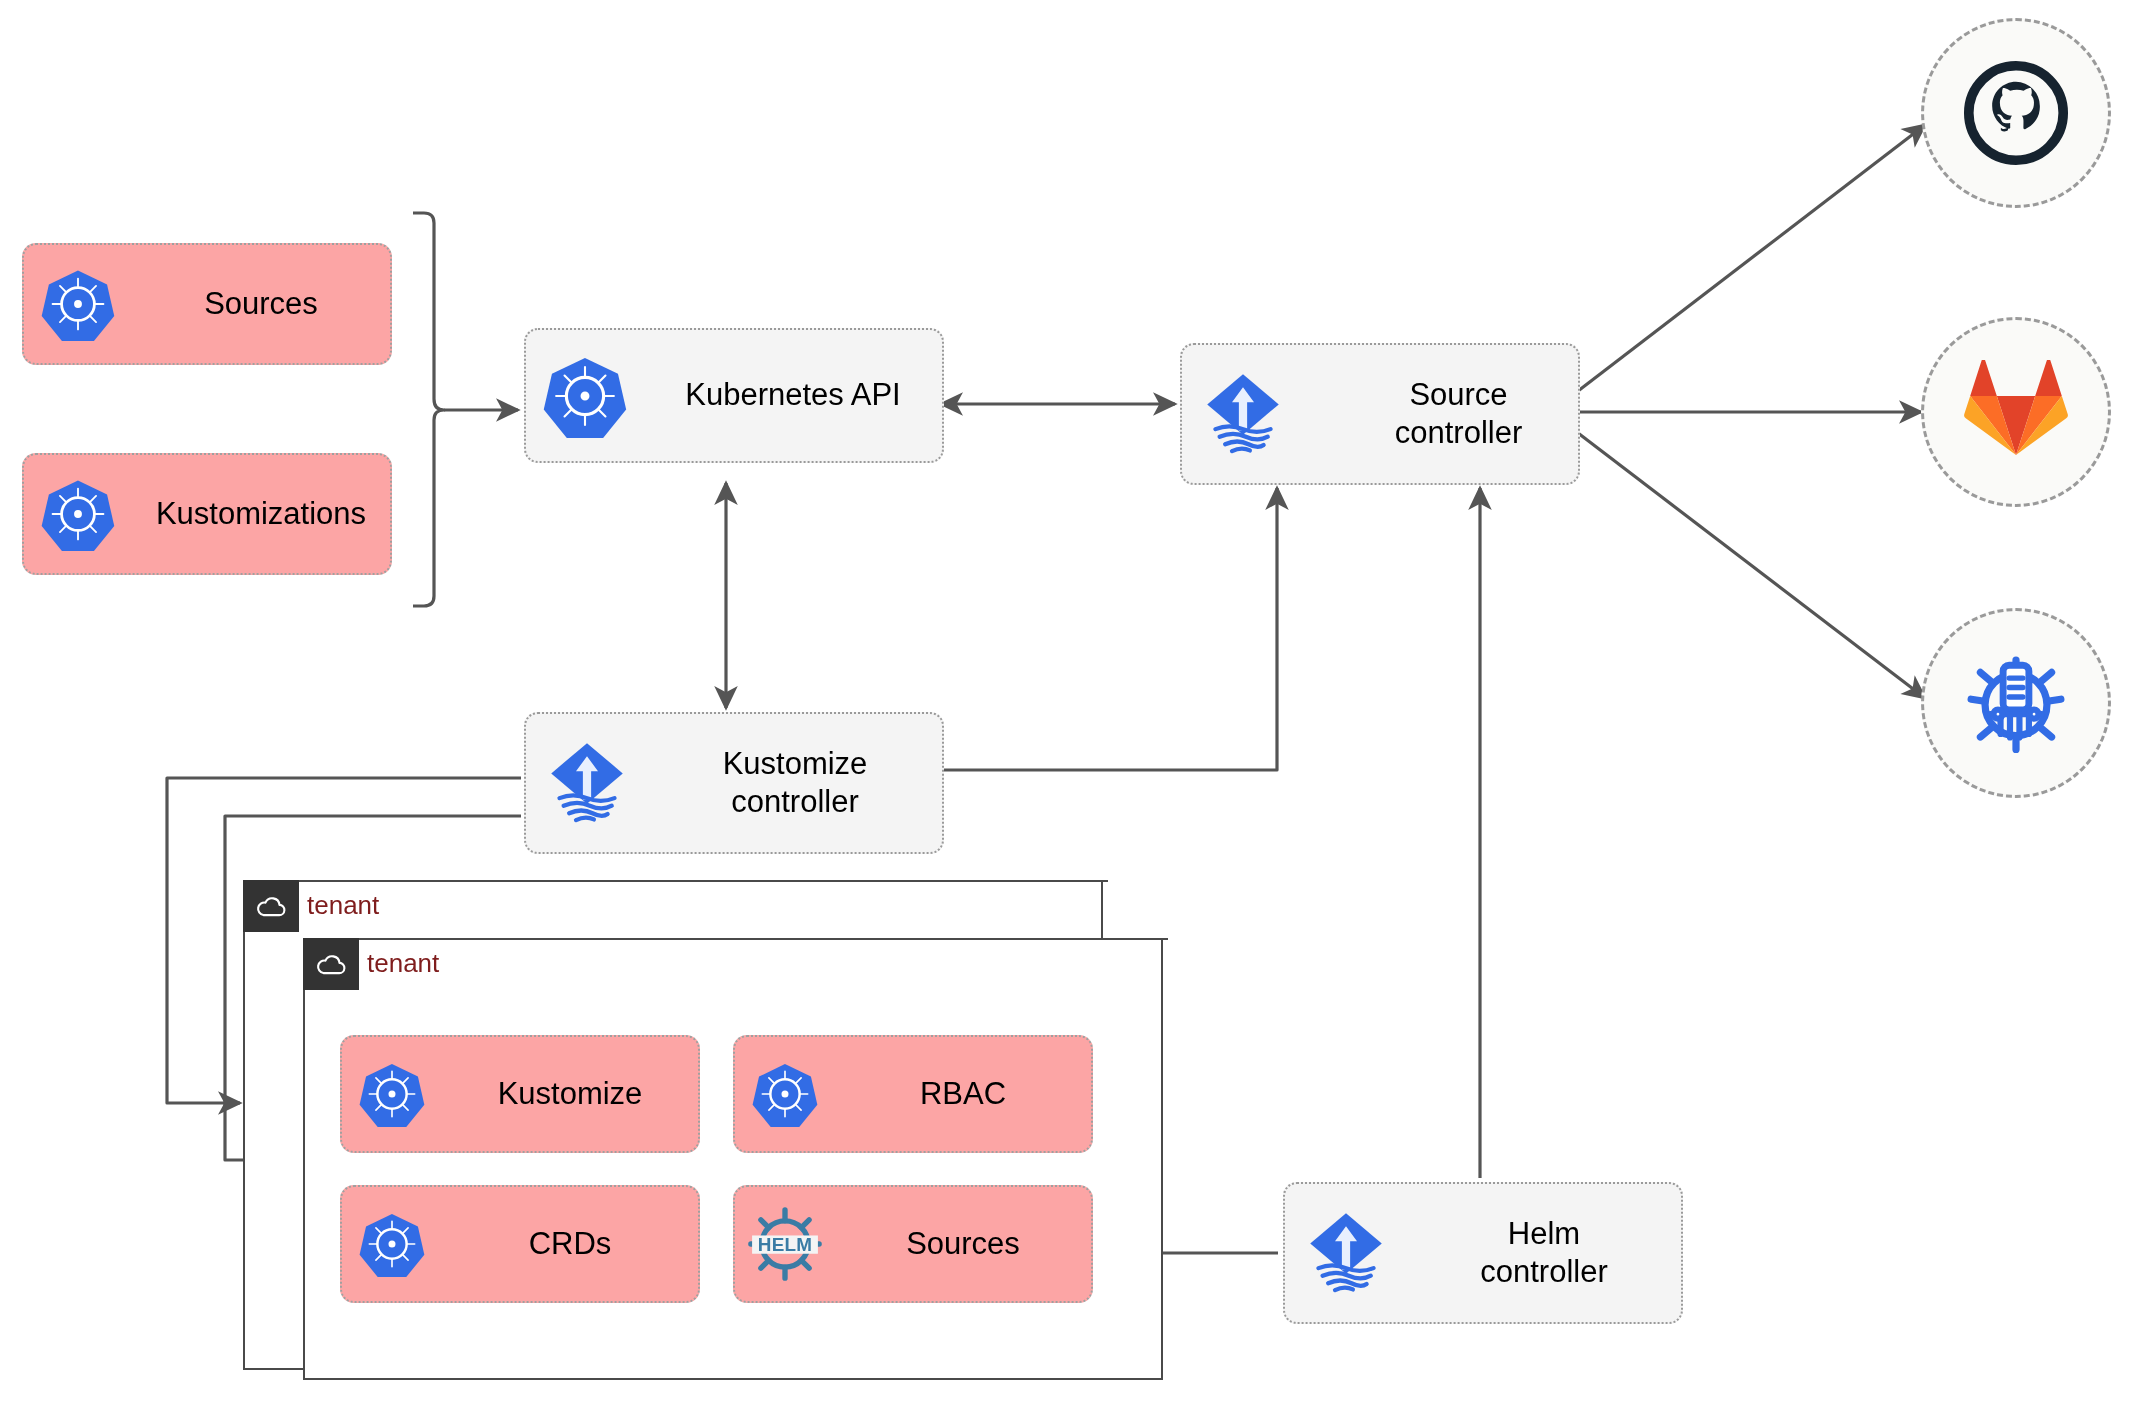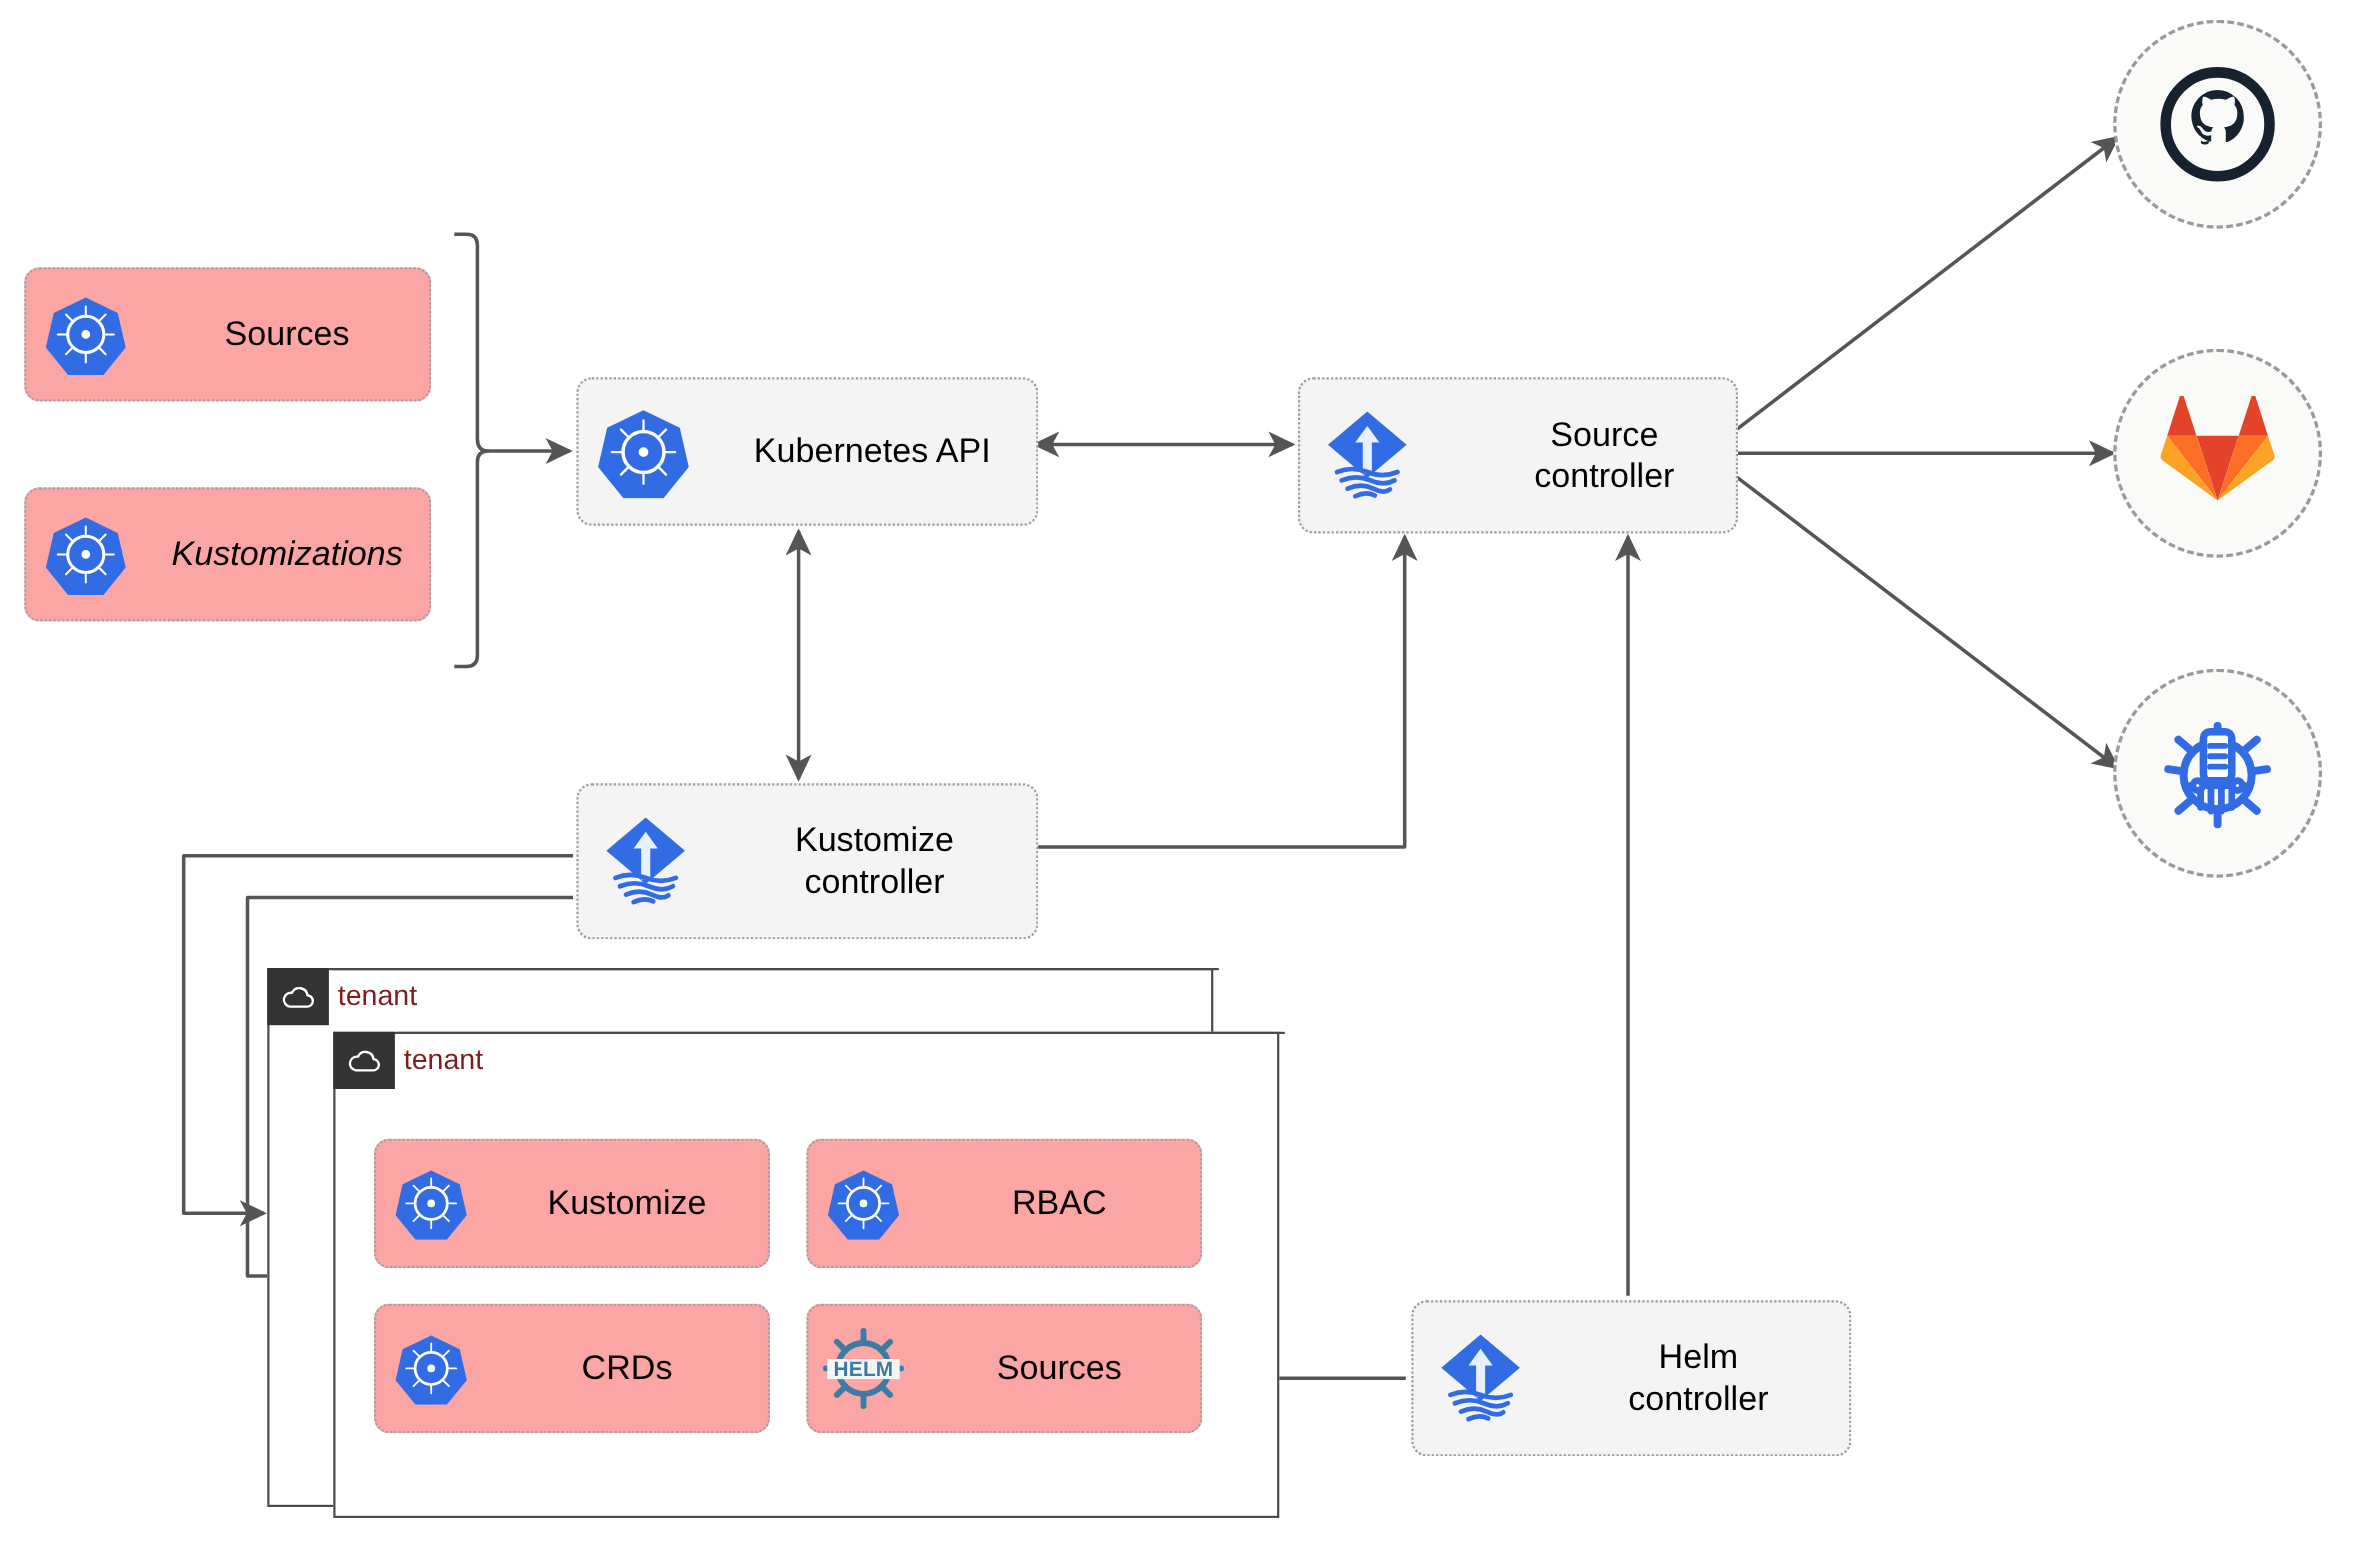--- a/index.html
+++ b/index.html
@@ -85,36 +85,36 @@
           <circle cx="32" cy="32" r="2.6"></circle>
           <circle cx="32" cy="32" r="14.2" fill="none" stroke-width="2.4"></circle>
           <path d="M32 17.8V10M32 46.2V54M17.8 32H10M46.2 32H54
                    M21.9 21.9 16.4 16.4M42.1 42.1 47.6 47.6M42.1 21.9 47.6 16.4M21.9 42.1 16.4 47.6"></path>
         </g>
       </svg>
     </span>
     <span class="lbl">Sources</span>
   </div>
 
-  <div class="chip" style="left:22px;top:443px;width:370px;height:122px;font-style:italic;">
+  <div class="chip" style="left:22px;top:453px;width:370px;height:122px;">
     <span class="ico" style="width:108px;">
       <svg width="74" height="74" viewBox="0 0 64 64">
         <path d="M32 2.6 58.2 15.2 64.7 43.6 46.3 66.3 17.7 66.3 -0.7 43.6 5.8 15.2Z" transform="translate(0,-2) scale(0.96) translate(1.3,2.6)" fill="#326ce5"></path>
         <g fill="#fff" stroke="#fff" stroke-width="1.6" stroke-linecap="round" stroke-linejoin="round">
           <circle cx="32" cy="32" r="2.6"></circle>
           <circle cx="32" cy="32" r="14.2" fill="none" stroke-width="2.4"></circle>
           <path d="M32 17.8V10M32 46.2V54M17.8 32H10M46.2 32H54
                    M21.9 21.9 16.4 16.4M42.1 42.1 47.6 47.6M42.1 21.9 47.6 16.4M21.9 42.1 16.4 47.6"></path>
         </g>
       </svg>
     </span>
     <span class="lbl">Kustomizations</span>
   </div>
 
-  <div class="node" style="left:524px;top:343px;width:420px;height:135px;justify-content:center;">
+  <div class="node" style="left:524px;top:328px;width:420px;height:135px;justify-content:center;">
     <span class="ico" style="width:118px;display:flex;align-items:center;justify-content:center;">
       <svg width="84" height="84" viewBox="0 0 64 64">
         <path d="M32 2.6 58.2 15.2 64.7 43.6 46.3 66.3 17.7 66.3 -0.7 43.6 5.8 15.2Z" transform="translate(0,-2) scale(0.96) translate(1.3,2.6)" fill="#326ce5"></path>
         <g fill="#fff" stroke="#fff" stroke-width="1.6" stroke-linecap="round" stroke-linejoin="round">
           <circle cx="32" cy="32" r="2.6"></circle>
           <circle cx="32" cy="32" r="14.2" fill="none" stroke-width="2.4"></circle>
           <path d="M32 17.8V10M32 46.2V54M17.8 32H10M46.2 32H54
                    M21.9 21.9 16.4 16.4M42.1 42.1 47.6 47.6M42.1 21.9 47.6 16.4M21.9 42.1 16.4 47.6"></path>
         </g>
       </svg>

